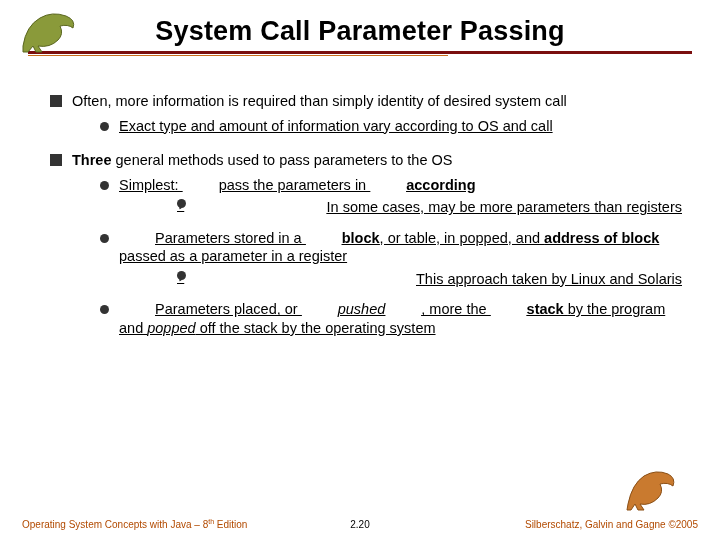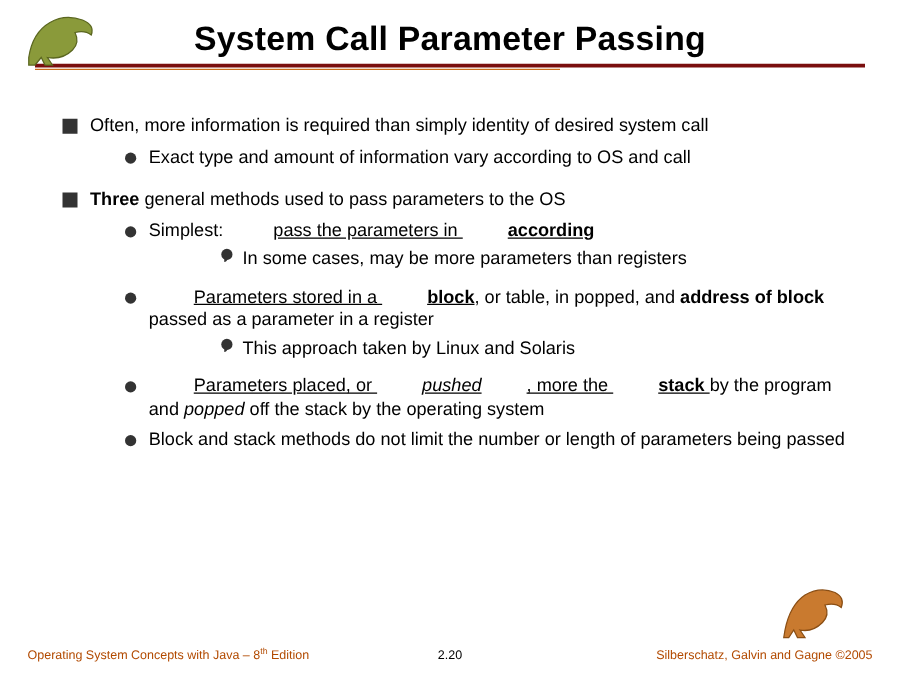--- a/index.html
+++ b/index.html
@@ -10,24 +10,24 @@
   .title { text-align: center; font-size: 27px; font-weight: bold; padding-top: 6px; letter-spacing: 0.2px; }
   .hr-wrap { margin-top: 4px; }
   .hr1 { height: 3px; background: #7a0e0e; width: 100%; }
   .hr2 { height: 1px; background: #c96d1b; width: 420px; margin-top: 1px; }
   .content { padding: 22px 10px 0 22px; font-size: 14.5px; line-height: 1.28; }
   .lvl1 { display: flex; margin-bottom: 10px; }
   .lvl1 .bullet { width: 12px; height: 12px; background: #333; margin-top: 3px; margin-right: 10px; flex: 0 0 auto; }
   .lvl1 .txt { flex: 1; }
   .lvl2 { display: flex; margin: 6px 0 6px 28px; }
   .lvl2 .bullet { width: 9px; height: 9px; border-radius: 50%; background: #333; margin-top: 5px; margin-right: 10px; flex: 0 0 auto; }
-  .lvl2 .txt { flex: 1; }
+  .lvl2 .txt { flex: 1; text-decoration: underline; }
   .lvl3 { display: flex; margin: 4px 0 6px 58px; }
   .lvl3 .bullet { font-size: 12px; color: #333; margin-right: 8px; margin-top: 1px; flex: 0 0 auto; }
-  .lvl3 .txt { flex: 1; }
+  .lvl3 .txt { flex: 1; text-align: right; }
   .b { font-weight: bold; text-align: center; }
   .u { text-decoration: underline; padding-left: 36px; }
   .i { font-style: italic; }
   .footer { position: absolute; bottom: 10px; left: 0; width: 720px; padding: 0 22px; display: flex; justify-content: space-between; align-items: flex-end; font-size: 10px; }
   .footer-left { color: #b24a00; }
   .footer-left sup { font-size: 7px; }
   .footer-center { position: absolute; left: 50%; transform: translateX(-50%); color: #000; font-size: 10px; }
   .footer-right { color: #b24a00; text-align: right; }
   .dino-bottom { position: absolute; right: 40px; bottom: 28px; width: 56px; height: 46px; }
 </style>
@@ -89,24 +89,20 @@
           </div>
         </div>
 
         <div class="lvl2">
           <div class="bullet"></div>
           <div class="txt">
             <span class="u">Parameters placed, or </span><span class="u i">pushed</span><span class="u">, more the </span><span class="u b">stack </span><span>by the program and </span><span class="i">popped</span><span> off the stack by the operating system</span>
           </div>
         </div>
 
-        <div class="lvl2">
-          <div class="bullet"></div>
-          <div class="txt">Block and stack methods do not limit the number or length of parameters being passed</div>
-        </div>
 
       </div>
     </div>
 
   </div>
 
   <div class="dino-bottom">
     <svg viewBox="0 0 56 46">
         <path d="M4 38 Q8 18 20 10 Q32 3 44 8 Q52 12 49 20 Q44 16 36 18 Q40 26 34 32 Q26 40 16 38 L20 44 L14 44 L11 38 L7 44 L3 44 Z" fill="#c97a2f" stroke="#8a4e14" stroke-width="1"></path>
       </svg>

